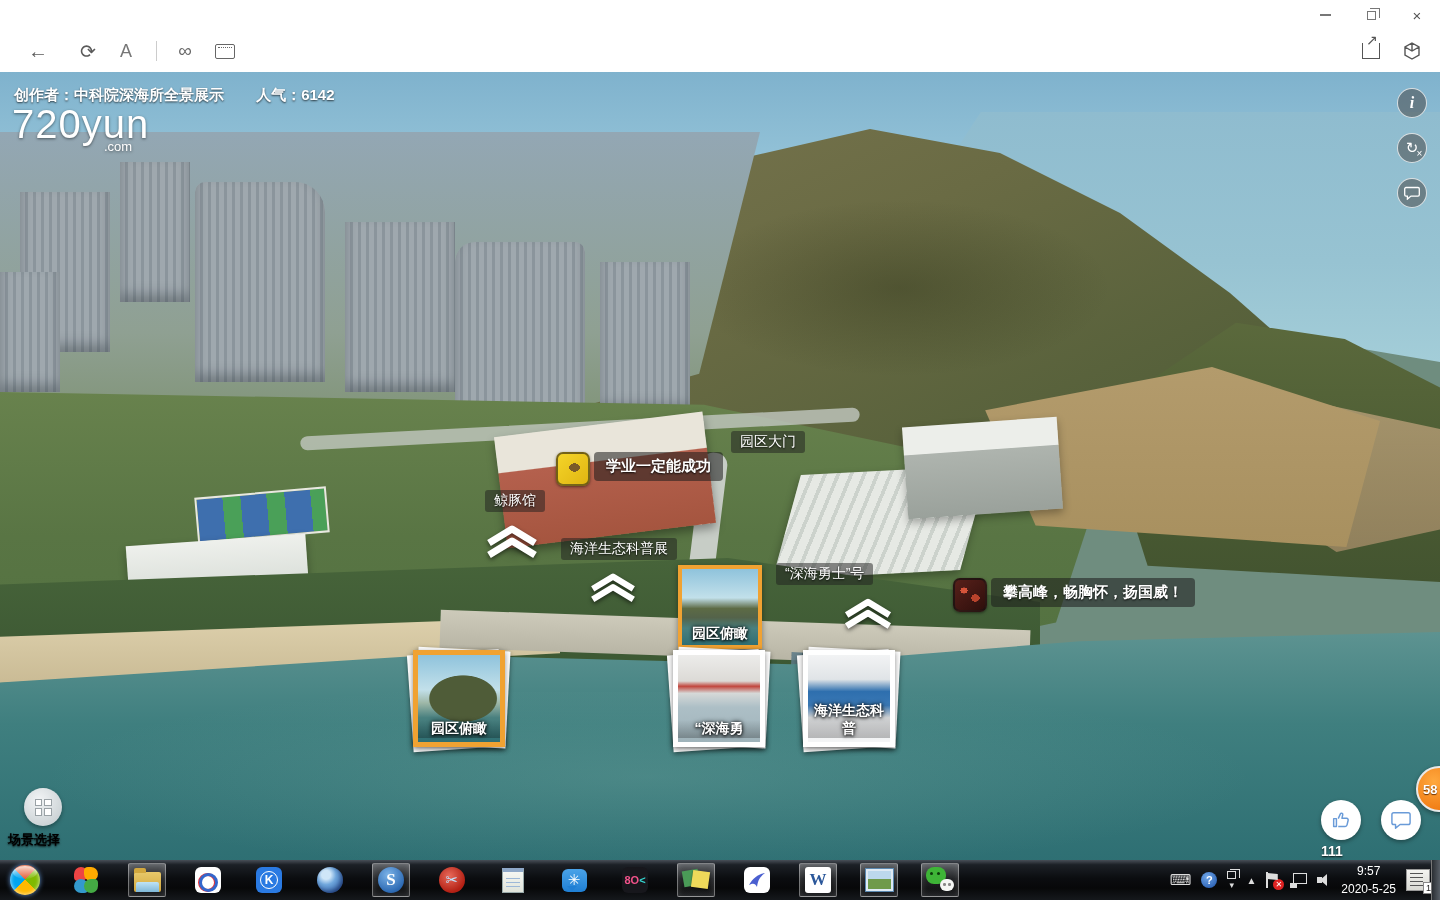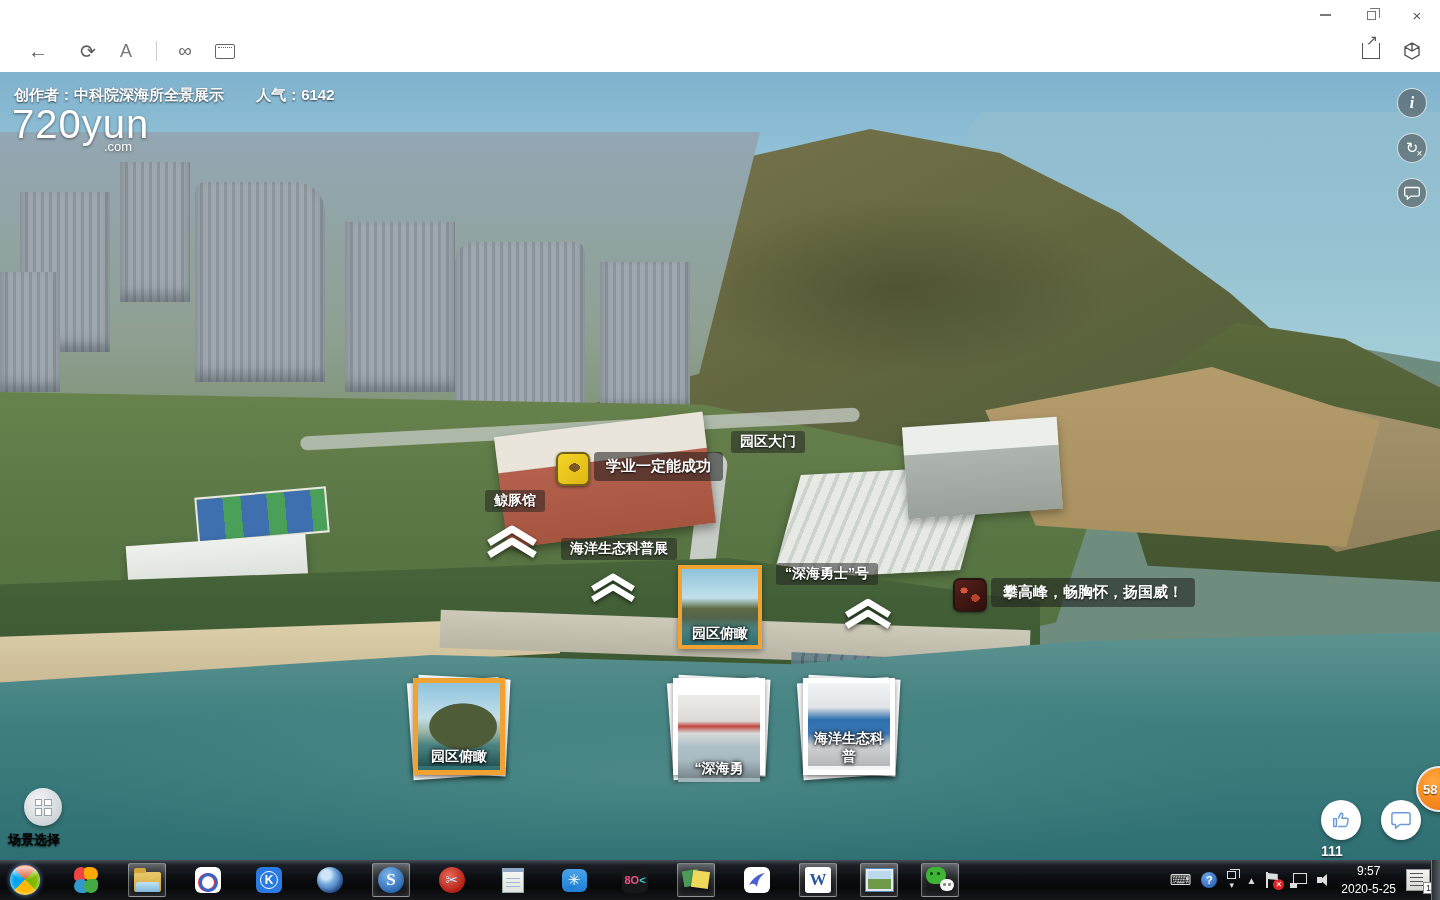--- a/index.html
+++ b/index.html
@@ -73,54 +73,54 @@
   .logo .domain { font-size:13px; margin-left:92px; margin-top:-4px; display:block; }
   .side-btn { position:absolute; right:13px; width:30px; height:30px; border-radius:50%;
     background:rgba(75,75,75,.55); border:1.5px solid rgba(255,255,255,.75);
     display:flex; align-items:center; justify-content:center; color:#fff; }
   .side-btn.info { top:16px; font-family:"Liberation Serif","DejaVu Serif",serif; font-style:italic; font-weight:bold; font-size:16px; }
   .side-btn.gyro { top:61px; font-size:15px; }
   .side-btn.gyro i { font-style:normal; position:relative; }
   .side-btn.gyro i::after { content:"×"; position:absolute; font-size:10px; right:-4px; bottom:-2px; }
   .side-btn.chat { top:106px; }
 
-  .hlabel { position:absolute; background:rgba(30,30,30,.5); color:#fff; font-size:14px; font-weight:bold;
+  .hlabel { position:absolute; background:rgba(30,30,30,.5); color:#fff; font-size:14px; font-weight:normal;
     padding:2px 9px; border-radius:3px; white-space:nowrap; text-shadow:0 1px 2px rgba(0,0,0,.9); }
   .chev { position:absolute; filter:drop-shadow(0 2px 2px rgba(0,0,0,.55)); }
 
   .danmaku { position:absolute; display:flex; align-items:flex-start; }
   .dm-av { width:34px; height:34px; border-radius:7px; flex:none; box-shadow:0 1px 3px rgba(0,0,0,.5); border:2px solid rgba(20,20,20,.55); }
   .av-bird { background:radial-gradient(9px 7px at 55% 45%,#7a5a28 0 60%,transparent 61%),linear-gradient(135deg,#f4d428,#e0b612); }
   .av-fire { background:radial-gradient(circle at 50% 50%,#ffd27a 0 14%,#f3762a 15% 38%,#8a1d07 39% 70%,#170402 71%),#120302; }
   .av-red { background:radial-gradient(6px 5px at 30% 35%,#d5543a 0 60%,transparent 61%),radial-gradient(7px 6px at 68% 60%,#b8432c 0 60%,transparent 61%),linear-gradient(140deg,#57201a,#2e0f0c); }
   .dm-text { background:rgba(28,28,28,.55); color:#fff; font-size:15px; font-weight:bold; padding:5px 12px;
     border-radius:4px; margin-left:4px; white-space:nowrap; text-shadow:0 1px 2px rgba(0,0,0,.9); }
 
   .scene-hot { position:absolute; top:493px; left:678px; width:84px; height:84px;
     border:4px solid #F0A232; background:linear-gradient(180deg,#8fc3dc 0%,#c2e0ea 38%,#5d6b45 52%,#54634a 64%,#49807f 78%,#2f6f73 100%);
     box-shadow:0 2px 6px rgba(0,0,0,.4); }
   .scene-hot .shlabel { position:absolute; bottom:2px; left:0; right:0; text-align:center; color:#fff;
     font-size:14px; font-weight:bold; text-shadow:0 1px 3px #000,0 0 4px #000; }
 
   
-  .thumb { position:absolute; top:606px; width:92px; height:97px; }
+  .thumb { position:absolute; top:578px; width:92px; height:97px; }
   .sheet { position:absolute; inset:0; background:#fff; box-shadow:0 2px 5px rgba(0,0,0,.4); }
   .sheet.s1 { transform:rotate(-4deg) translate(-3px,2px); }
   .sheet.s2 { transform:rotate(3deg) translate(3px,-1px); }
   .frame { position:absolute; inset:0; background:#fff; padding:5px; box-shadow:0 2px 6px rgba(0,0,0,.45); }
   .thumb.selected .frame { background:#F0A232; }
   .timg { width:100%; height:100%; position:relative; }
   .tlabel { position:absolute; bottom:4px; left:0; right:0; text-align:center; color:#fff; font-size:14px; font-weight:bold;
     text-shadow:0 1px 3px #000,0 0 5px #000; background:linear-gradient(transparent,rgba(0,0,0,.25)); }
   .img-aerial { background:radial-gradient(70% 45% at 55% 50%,#4f5c38 0 58%,transparent 60%),
     linear-gradient(180deg,#8fc3dc 0%,#c2e0ea 40%,#9fb8a8 55%,#49807f 72%,#2f6f73 100%); }
   .img-museum { background:radial-gradient(90% 55% at 50% 18%,rgba(160,120,255,.8),transparent 70%),
     radial-gradient(40% 18% at 50% 30%,rgba(230,220,255,.9),transparent 75%),
     linear-gradient(180deg,#151a45 0%,#3b2e77 45%,#1b1d44 70%,#0e1126 100%); }
-  .img-hall { background:linear-gradient(180deg,#ececea 0%,#dcdad6 30%,#c2473e 36%,#d6d9d8 44%,#adbfc6 60%,#9fb3ba 100%);margin-top:12px; }
+  .img-hall { background:linear-gradient(180deg,#ececea 0%,#dcdad6 30%,#c2473e 36%,#d6d9d8 44%,#adbfc6 60%,#9fb3ba 100%); }
   .img-expo { background:linear-gradient(180deg,#f2f3f4 0%,#e0e4e7 28%,#2e6fae 42%,#3a78b5 58%,#e8eaec 72%,#f4f5f6 100%); }
   .img-park { background:linear-gradient(180deg,#d3e5ec 0%,#bcd8e4 32%,#4e7a3a 52%,#6f9a4a 72%,#87a85c 100%); }
 
   
   .scene-select { position:absolute; left:8px; top:716px; width:70px; text-align:left; color:#000000; }
   .ss-circle { width:38px; height:38px; border-radius:50%; margin:0 auto;
     background:radial-gradient(circle at 40% 32%,#f2f4f5,#ccd3d6 75%); display:flex; align-items:center; justify-content:center;
     box-shadow:0 2px 4px rgba(0,0,0,.35); }
   .grid-ic { width:17px; height:17px; display:grid; grid-template:1fr 1fr/1fr 1fr; gap:2px; }
   .grid-ic span { background:#fff; border:1px solid #9aa2a6; }

